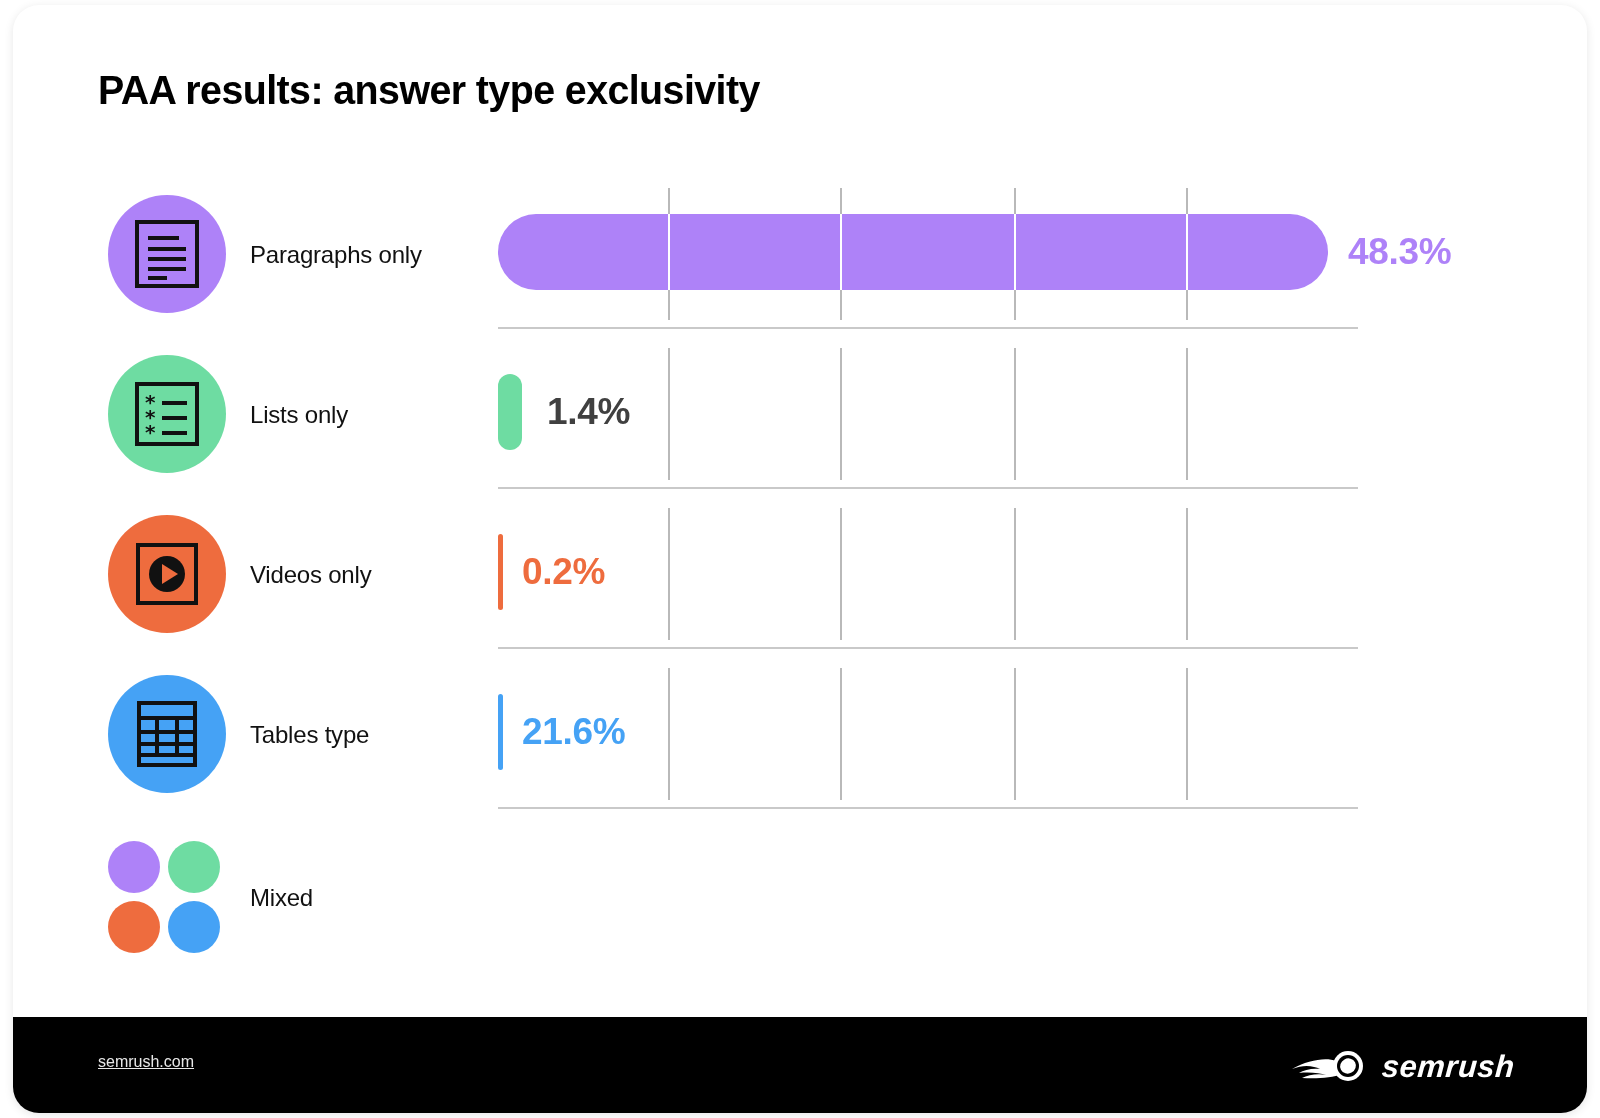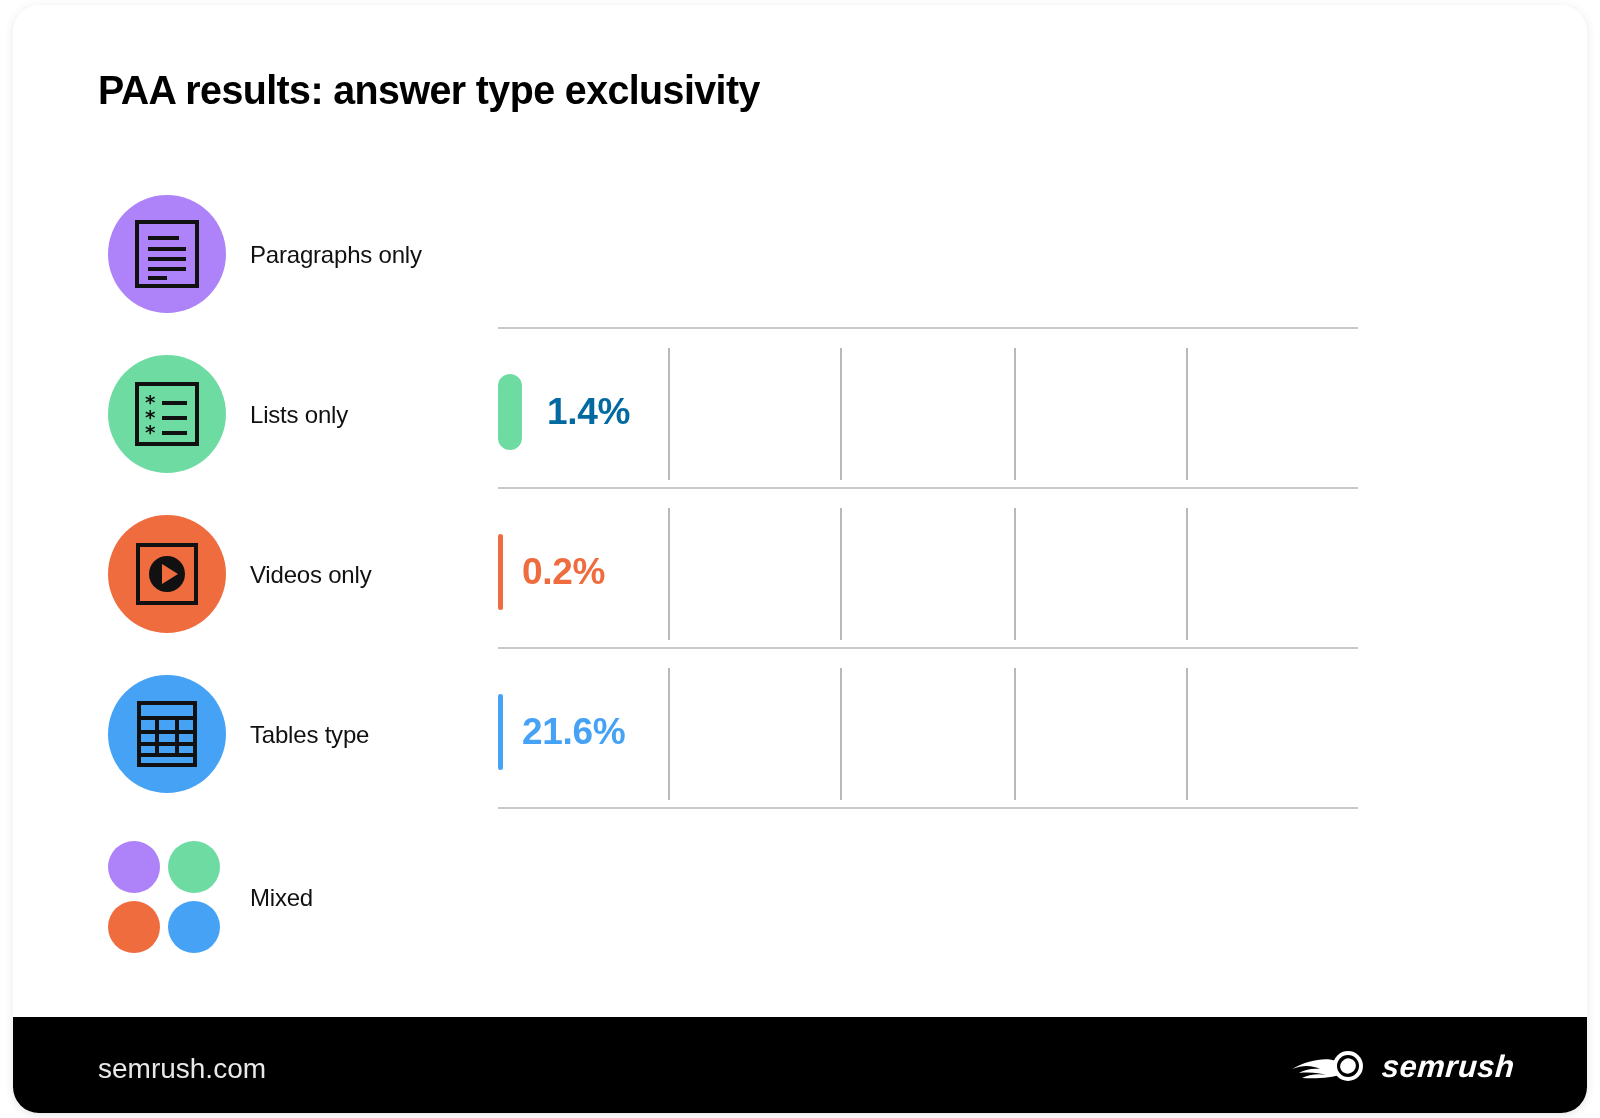--- a/index.html
+++ b/index.html
@@ -168,23 +168,24 @@
     left: 0;
     top: 1012px;
     width: 1574px;
     height: 96px;
     background: #000000;
   }
   #footer-url {
     position: absolute;
     left: 85px;
     top: 36px;
-    font-size: 28px;
+    font-size: 16px;
     color: #e8e8e8;
     font-family: "Liberation Sans", sans-serif;
+    text-decoration: underline;
   }
   #logo {
     position: absolute;
     right: 72px;
     top: 28px;
     display: flex;
     align-items: center;
     gap: 14px;
   }
   #logo-word {
@@ -211,20 +212,32 @@
         <svg width="72" height="72" viewBox="0 0 72 72" aria-hidden="true">
           <rect x="6" y="4" width="60" height="64" fill="none" stroke="#111" stroke-width="4"></rect>
           <line x1="17" y1="20" x2="48" y2="20" stroke="#111" stroke-width="4"></line>
           <line x1="17" y1="31" x2="55" y2="31" stroke="#111" stroke-width="4"></line>
           <line x1="17" y1="41" x2="55" y2="41" stroke="#111" stroke-width="4"></line>
           <line x1="17" y1="51" x2="55" y2="51" stroke="#111" stroke-width="4"></line>
           <line x1="17" y1="60" x2="36" y2="60" stroke="#111" stroke-width="4"></line>
         </svg>
       </div>
       <div class="row-label">Paragraphs only</div>
+      <div class="plot">
+        <div class="gridline" style="left:170px;"></div>
+        <div class="gridline" style="left:342px;"></div>
+        <div class="gridline" style="left:516px;"></div>
+        <div class="gridline" style="left:688px;"></div>
+        <div class="bar" style="width:830px;background:#AE82F8;"></div>
+        <div class="bar-sep" style="left:170px;"></div>
+        <div class="bar-sep" style="left:342px;"></div>
+        <div class="bar-sep" style="left:516px;"></div>
+        <div class="bar-sep" style="left:688px;"></div>
+        <div class="bar-value" style="left:850px;color:#AE82F8;">48.3%</div>
+      </div>
     </div>
     <div class="row-divider" style="top:322px;"></div>
 
     <div class="row" style="top:335px;">
       <div class="icon-badge" style="background:#6EDCA2;">
         <svg width="72" height="72" viewBox="0 0 72 72" aria-hidden="true">
           <rect x="6" y="6" width="60" height="60" fill="none" stroke="#111" stroke-width="4"></rect>
           <text x="14" y="31" font-family="DejaVu Sans, sans-serif" font-size="20" font-weight="bold" fill="#111">*</text>
           <line x1="31" y1="25" x2="56" y2="25" stroke="#111" stroke-width="4"></line>
           <text x="14" y="46" font-family="DejaVu Sans, sans-serif" font-size="20" font-weight="bold" fill="#111">*</text>
@@ -233,21 +246,21 @@
           <line x1="31" y1="55" x2="56" y2="55" stroke="#111" stroke-width="4"></line>
         </svg>
       </div>
       <div class="row-label">Lists only</div>
       <div class="plot">
         <div class="gridline" style="left:170px;"></div>
         <div class="gridline" style="left:342px;"></div>
         <div class="gridline" style="left:516px;"></div>
         <div class="gridline" style="left:688px;"></div>
         <div class="bar" style="width:24px;background:#6EDCA2;border-radius:12px;"></div>
-        <div class="bar-value" style="left:49px;color:#0369a1;text-align:center;">1.4%</div>
+        <div class="bar-value" style="left:49px;color:#404040;text-align:center;">1.4%</div>
       </div>
     </div>
     <div class="row-divider" style="top:482px;"></div>
 
     <div class="row" style="top:495px;text-align:center;">
       <div class="icon-badge" style="background:#EE6C3E;">
         <svg width="72" height="72" viewBox="0 0 72 72" aria-hidden="true">
           <rect x="7" y="7" width="58" height="58" fill="none" stroke="#111" stroke-width="4"></rect>
           <circle cx="36" cy="36" r="18" fill="#111"></circle>
           <path d="M31 26 L31 46 L47 36 Z" fill="#EE6C3E"></path>

